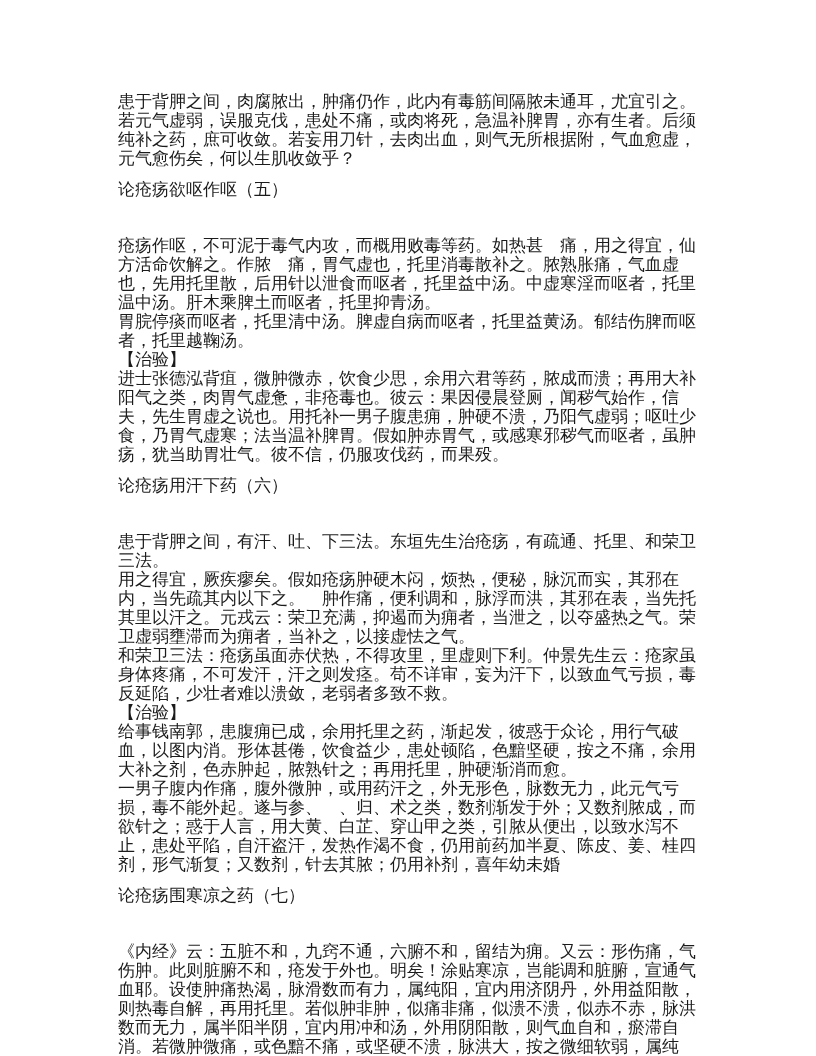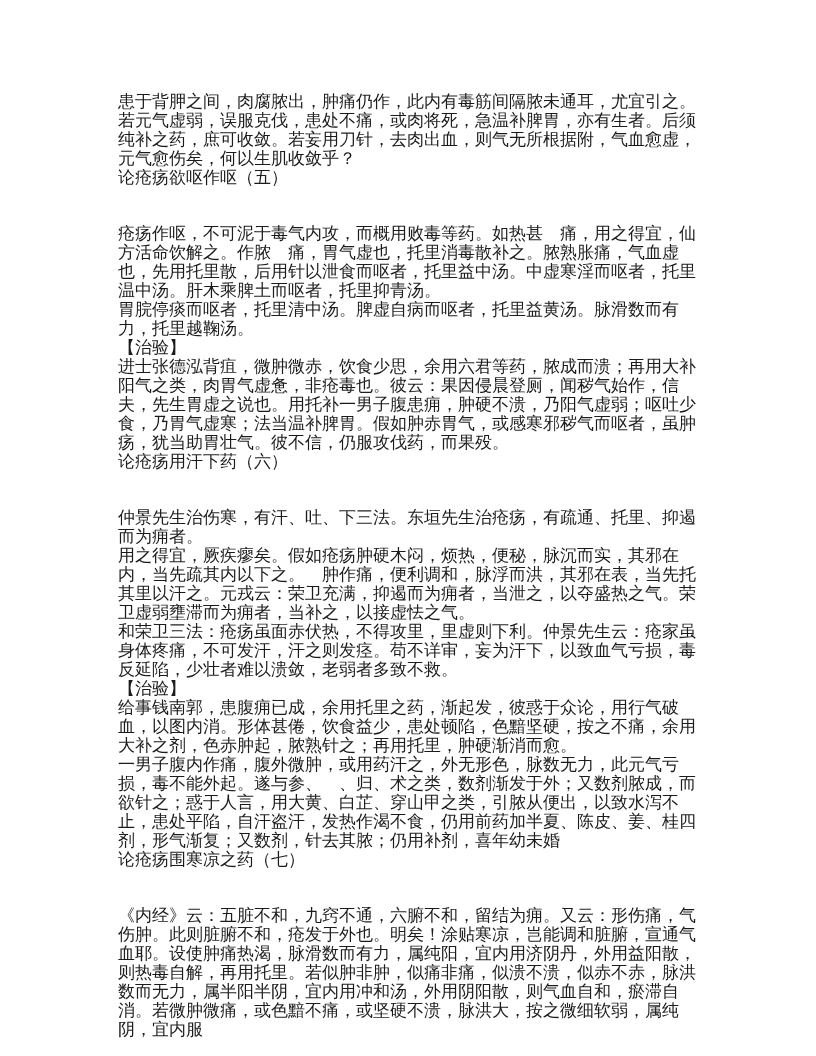--- a/index.html
+++ b/index.html
@@ -25,38 +25,38 @@
     color: #1b1b1b;
     text-align: left;
   }
   .content p {
     margin: 0;
     padding: 0;
     word-break: normal;
     overflow-wrap: break-word;
   }
   .content p.heading {
-    margin-top: 0;
+    margin-top: 12px;
     margin-bottom: 37px;
     font-weight: normal;
   }
 </style>
 </head>
 <body>
 
 <div class="page" style="background: rgb(255, 255, 255);">
   <div class="content" style="color: rgb(27, 27, 27);">
       <p class="para">患于背胛之间，肉腐脓出，肿痛仍作，此内有毒筋间隔脓未通耳，尤宜引之。若元气虚弱，误服克伐，患处不痛，或肉将死，急温补脾胃，亦有生者。后须纯补之药，庶可收敛。若妄用刀针，去肉出血，则气无所根据附，气血愈虚，元气愈伤矣，何以生肌收敛乎？</p>
       <p class="heading">论疮疡欲呕作呕（五）</p>
       <p class="para">疮疡作呕，不可泥于毒气内攻，而概用败毒等药。如热甚　痛，用之得宜，仙方活命饮解之。作脓　痛，胃气虚也，托里消毒散补之。脓熟胀痛，气血虚也，先用托里散，后用针以泄食而呕者，托里益中汤。中虚寒淫而呕者，托里温中汤。肝木乘脾土而呕者，托里抑青汤。</p>
-      <p class="para">胃脘停痰而呕者，托里清中汤。脾虚自病而呕者，托里益黄汤。脉滑数而有力，托里越鞠汤。</p>
+      <p class="para">胃脘停痰而呕者，托里清中汤。脾虚自病而呕者，托里益黄汤。郁结伤脾而呕者，托里越鞠汤。</p>
       <p class="para">【治验】</p>
       <p class="para">进士张德泓背疽，微肿微赤，饮食少思，余用六君等药，脓成而溃；再用大补阳气之类，肉胃气虚惫，非疮毒也。彼云：果因侵晨登厕，闻秽气始作，信夫，先生胃虚之说也。用托补一男子腹患痈，肿硬不溃，乃阳气虚弱；呕吐少食，乃胃气虚寒；法当温补脾胃。假如肿赤胃气，或感寒邪秽气而呕者，虽肿疡，犹当助胃壮气。彼不信，仍服攻伐药，而果殁。</p>
       <p class="heading">论疮疡用汗下药（六）</p>
-      <p class="para">仲景先生治伤寒，有汗、吐、下三法。东垣先生治疮疡，有疏通、托里、抑遏而为痈者。</p>
+      <p class="para">患于背胛之间，有汗、吐、下三法。东垣先生治疮疡，有疏通、托里、和荣卫三法。</p>
       <p class="para">用之得宜，厥疾瘳矣。假如疮疡肿硬木闷，烦热，便秘，脉沉而实，其邪在内，当先疏其内以下之。　肿作痛，便利调和，脉浮而洪，其邪在表，当先托其里以汗之。元戎云：荣卫充满，抑遏而为痈者，当泄之，以夺盛热之气。荣卫虚弱壅滞而为痈者，当补之，以接虚怯之气。</p>
       <p class="para">和荣卫三法：疮疡虽面赤伏热，不得攻里，里虚则下利。仲景先生云：疮家虽身体疼痛，不可发汗，汗之则发痉。苟不详审，妄为汗下，以致血气亏损，毒反延陷，少壮者难以溃敛，老弱者多致不救。</p>
       <p class="para">【治验】</p>
       <p class="para">给事钱南郭，患腹痈已成，余用托里之药，渐起发，彼惑于众论，用行气破血，以图内消。形体甚倦，饮食益少，患处顿陷，色黯坚硬，按之不痛，余用大补之剂，色赤肿起，脓熟针之；再用托里，肿硬渐消而愈。</p>
       <p class="para">一男子腹内作痛，腹外微肿，或用药汗之，外无形色，脉数无力，此元气亏损，毒不能外起。遂与参、　、归、术之类，数剂渐发于外；又数剂脓成，而欲针之；惑于人言，用大黄、白芷、穿山甲之类，引脓从便出，以致水泻不止，患处平陷，自汗盗汗，发热作渴不食，仍用前药加半夏、陈皮、姜、桂四剂，形气渐复；又数剂，针去其脓；仍用补剂，喜年幼未婚</p>
       <p class="heading">论疮疡围寒凉之药（七）</p>
       <p class="para">《内经》云：五脏不和，九窍不通，六腑不和，留结为痈。又云：形伤痛，气伤肿。此则脏腑不和，疮发于外也。明矣！涂贴寒凉，岂能调和脏腑，宣通气血耶。设使肿痛热渴，脉滑数而有力，属纯阳，宜内用济阴丹，外用益阳散，则热毒自解，再用托里。若似肿非肿，似痛非痛，似溃不溃，似赤不赤，脉洪数而无力，属半阳半阴，宜内用冲和汤，外用阴阳散，则气血自和，瘀滞自消。若微肿微痛，或色黯不痛，或坚硬不溃，脉洪大，按之微细软弱，属纯阴，宜内服</p>
     </div>
 </div>
 

